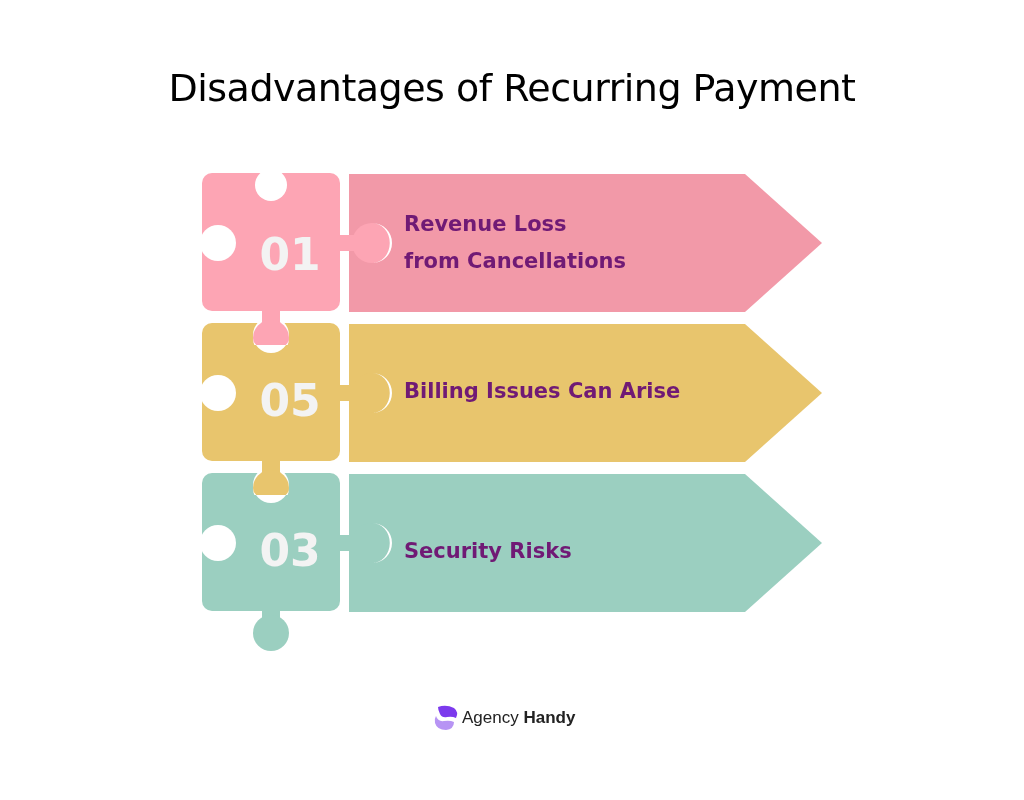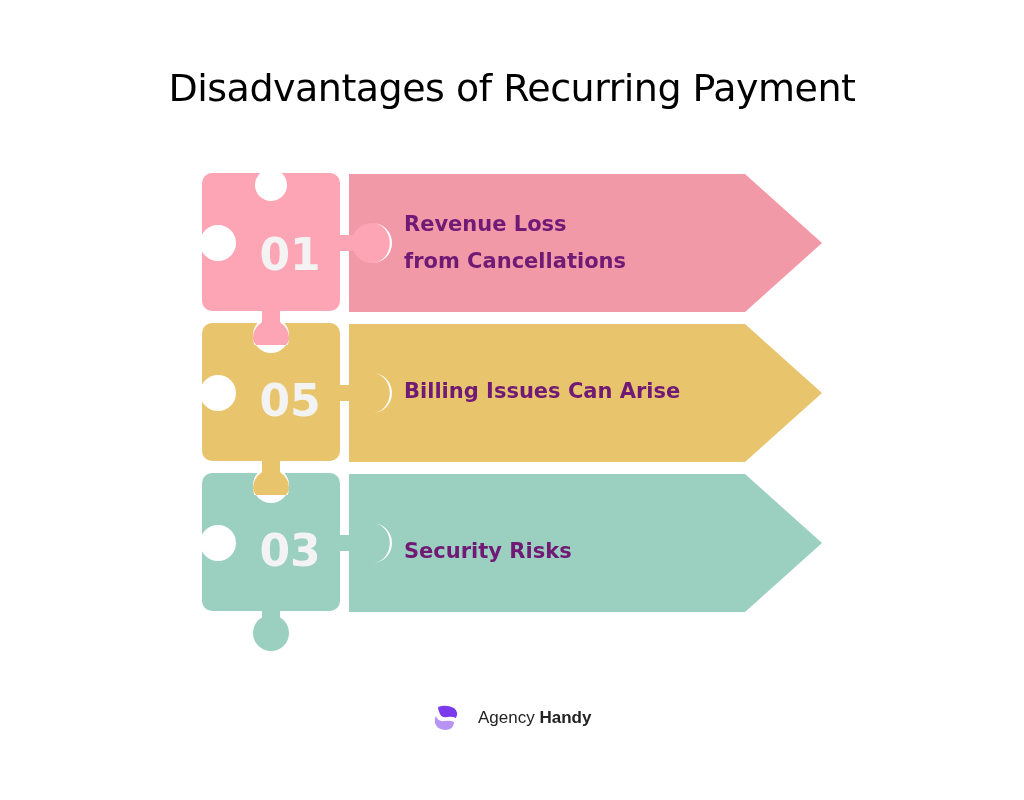--- a/index.html
+++ b/index.html
@@ -2,21 +2,21 @@
 <html><head>
 <meta charset="utf-8">
 <style>
   html,body{margin:0;padding:0;background:#ffffff;}
   body{width:1024px;height:800px;position:relative;overflow:hidden;font-family:"Liberation Sans",sans-serif;}
   .title{position:absolute;left:0;top:66px;width:1024px;text-align:center;font-family:"DejaVu Sans",sans-serif;font-weight:normal;font-size:38px;letter-spacing:-0.5px;color:#000;margin:0;}
   .row{position:absolute;left:0;width:1024px;height:180px;}
   .piece{position:absolute;left:0;top:0;width:1024px;height:180px;}
   .num{position:absolute;left:230px;width:120px;text-align:center;font-family:"DejaVu Sans",sans-serif;font-weight:bold;font-size:44px;color:#f3f3f3;}
   .label{position:absolute;left:404px;font-family:"DejaVu Sans",sans-serif;font-weight:bold;font-size:21px;line-height:37px;color:#701a75;white-space:pre-line;}
-  .logo{position:absolute;left:432px;top:704px;display:flex;align-items:center;gap:18px;}
+  .logo{position:absolute;left:432px;top:704px;display:flex;align-items:center;gap:2px;}
   .logo-text{font-family:"Liberation Sans",sans-serif;font-size:17px;color:#222;}
   .logo-text b{font-weight:bold;}
 </style>
 </head>
 <body>
 
 <h1 class="title">Disadvantages of Recurring Payment</h1>
 
 <div class="row" style="top:173px;padding-left:35px;">
   <svg class="piece" viewBox="0 0 1024 180" width="1024" height="180" style="top:0">

